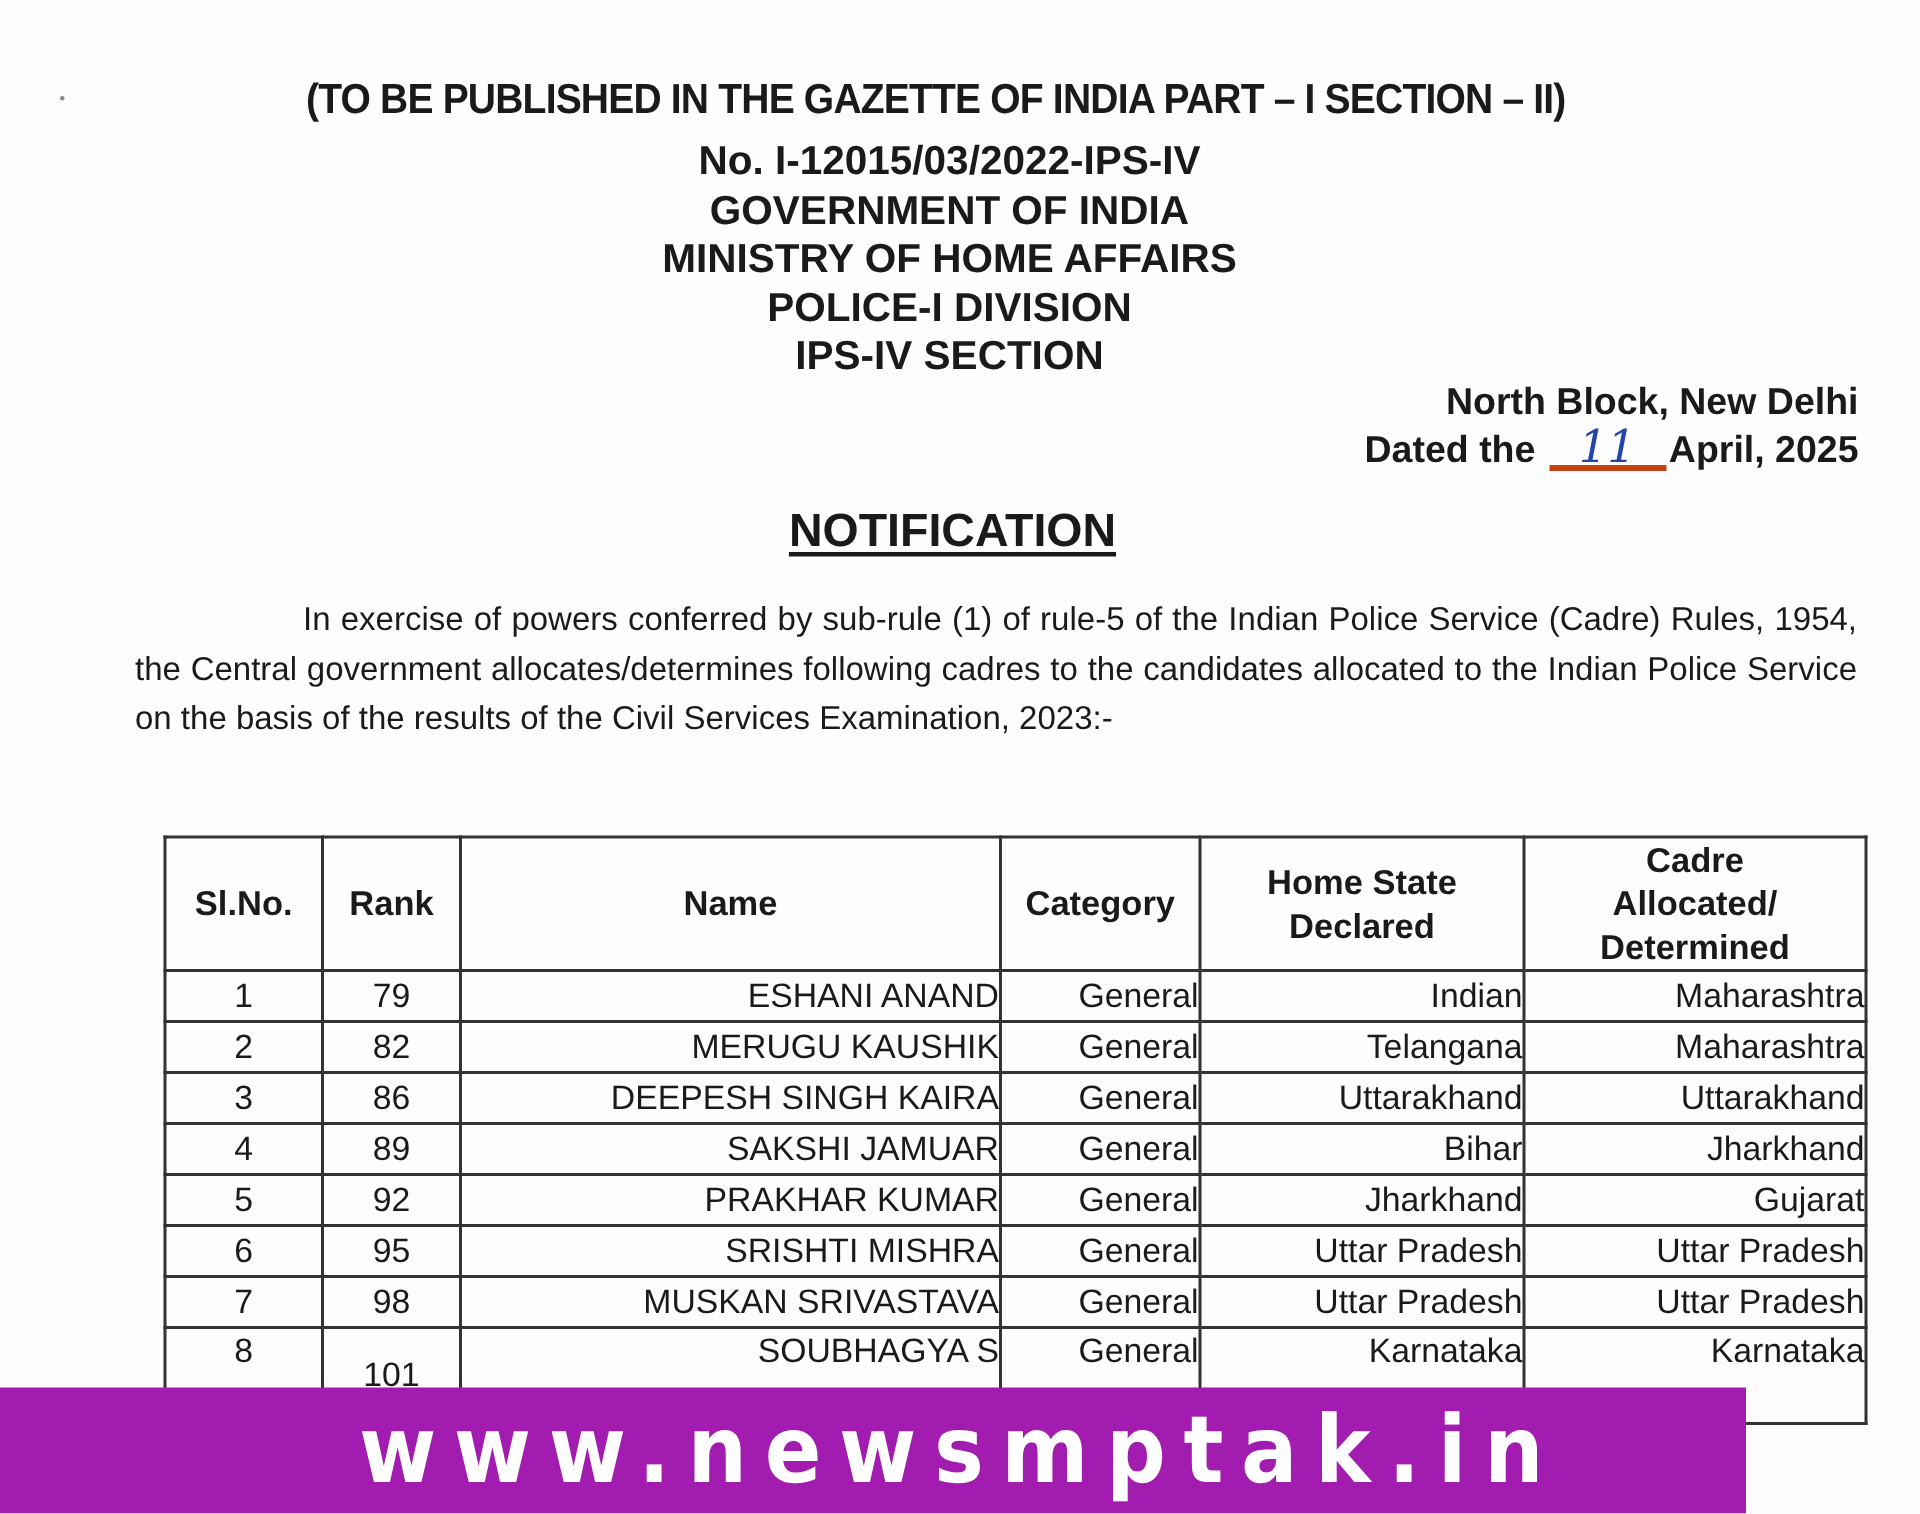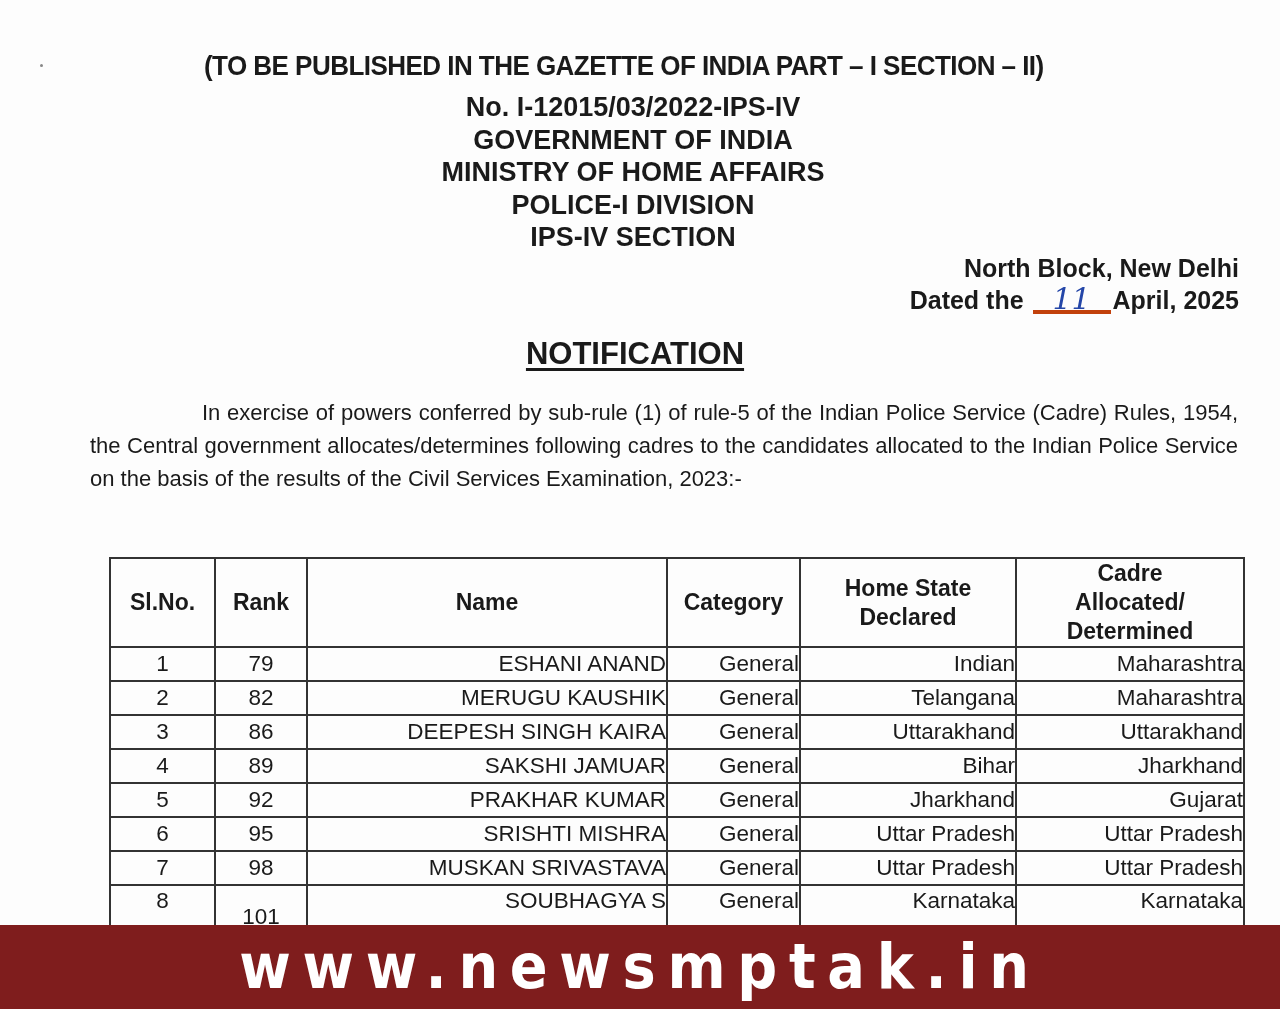--- a/index.html
+++ b/index.html
@@ -14,21 +14,21 @@
   .notif { position:absolute; top:336px; left:0; width:1270px; text-align:center; font-weight:bold; font-size:31px; }
   .notif span { text-decoration:underline; text-underline-offset:4px; }
   .para { position:absolute; left:90px; top:396px; width:1148px; font-size:22px; line-height:33px; text-align:justify; text-align-last:left; }
   .para .indent { display:inline-block; width:112px; }
   table.cadre { position:absolute; left:109px; top:557px; border-collapse:collapse; font-size:22.5px; }
   table.cadre th, table.cadre td { border:2px solid #333; padding:0; }
   table.cadre th { font-weight:bold; height:86px; text-align:center; line-height:29px; font-size:23px; }
   table.cadre td { height:32px; }
   td.c { text-align:center; }
   td.l { text-align:right; padding-left:12px !important; }
-  .banner { position:absolute; left:0; top:925px; width:1280px; height:84px; background:#7f1d1d; }
+  .banner { position:absolute; left:0; top:925px; width:1164px; height:84px; background:#a21caf; }
   .banner-text { position:absolute; left:0; top:0; width:1280px; height:84px; line-height:84px; text-align:center; color:#ffffff; font-weight:bold; font-size:62px; letter-spacing:13px; font-family:"DejaVu Sans", sans-serif; transform:scaleX(0.9); }
   .dot-mark { position:absolute; left:40px; top:64px; width:3px; height:3px; background:#888; border-radius:50%; }
 </style>
 </head>
 <body>
 
 <div class="page">
   <div class="dot-mark"></div>
 
   <div class="center gazette">(TO BE PUBLISHED IN THE GAZETTE OF INDIA PART – I SECTION – II)</div>

